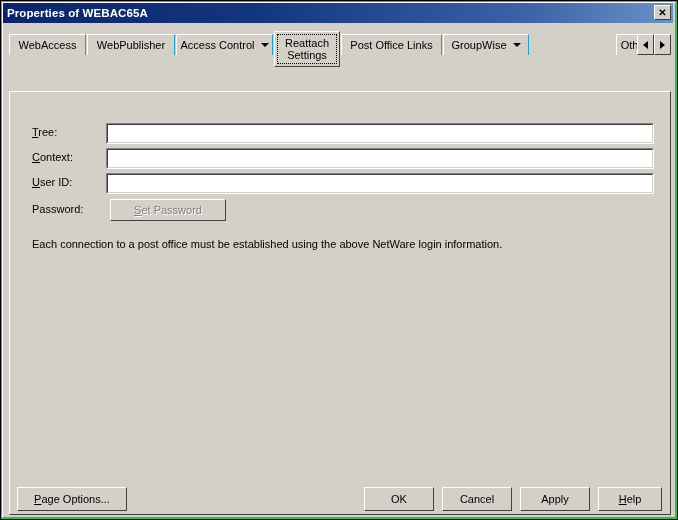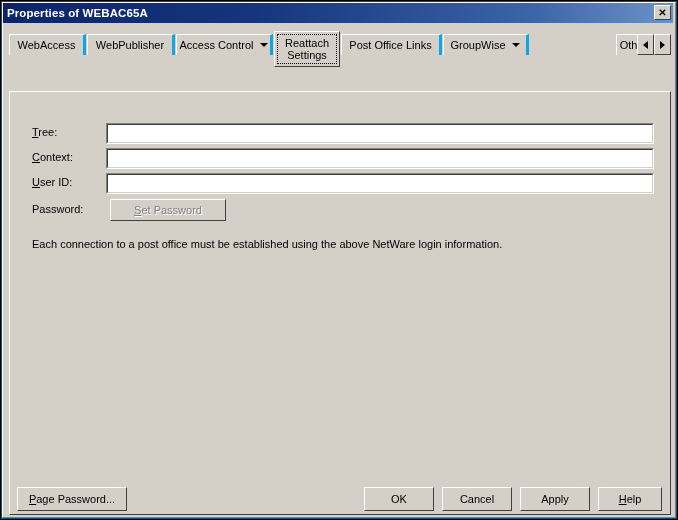--- a/index.html
+++ b/index.html
@@ -16,21 +16,21 @@
     color: #000000;
   }
 
   
   #window {
     position: absolute;
     left: 0; top: 0;
     width: 678px;
     height: 520px;
     box-sizing: border-box;
-    background: #0c4a6e;
+    background: #22c55e;
     border: 1px solid #000000;
   }
   .win-inner {
     position: absolute;
     left: 1px; top: 1px;
     width: 674px;
     height: 516px;
     box-sizing: border-box;
     border-top: 1px solid #ffffff;
     border-left: 1px solid #ffffff;
@@ -88,21 +88,21 @@
     height: 26px;
   }
   .tab {
     position: absolute;
     top: 3px;
     height: 21px;
     box-sizing: border-box;
     background: #d4d0c8;
     border-top: 1px solid #ffffff;
     border-left: 1px solid #ffffff;
-    border-right: 3px solid #0ea5e9;
+    border-right: 1px solid #0ea5e9;
     border-bottom: none;
     display: flex;
     align-items: center;
     justify-content: center;
     padding: 0 7px;
     white-space: nowrap;
     font-size: 11px;
     cursor: default;
     overflow: hidden;
   }
@@ -347,21 +347,21 @@
     <div id="btn-setpw" style="top:107px;">
         <span class="acc">S</span>
         <span>et Password</span>
       </div>
 
     <div id="infotext" style="top:146px;">Each connection to a post office must be established using the above NetWare login information.</div>
   </div>
 
   <div class="btn" style="left:16px; top:486px; width:110px;">
       <span class="acc">P</span>
-      <span>age Password...</span>
+      <span>age Options...</span>
     </div>
 
   <div class="btn" style="left:363px; top:486px; width:70px;">
     <span>OK</span>
   </div>
 
   <div class="btn" style="left:441px; top:486px; width:70px;">
     <span>Cancel</span>
   </div>
 

